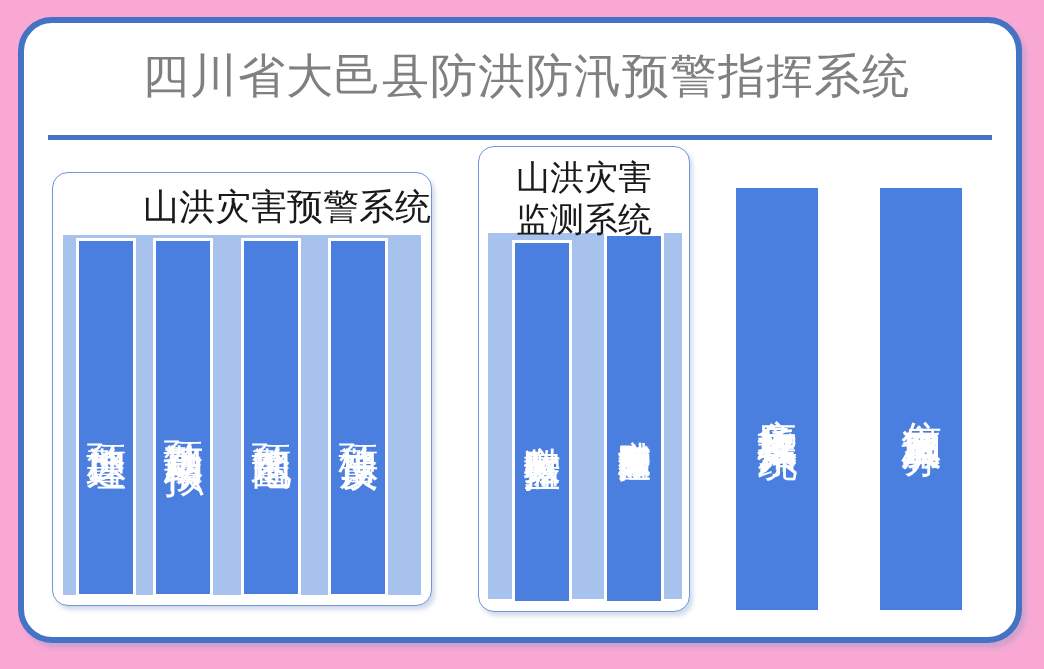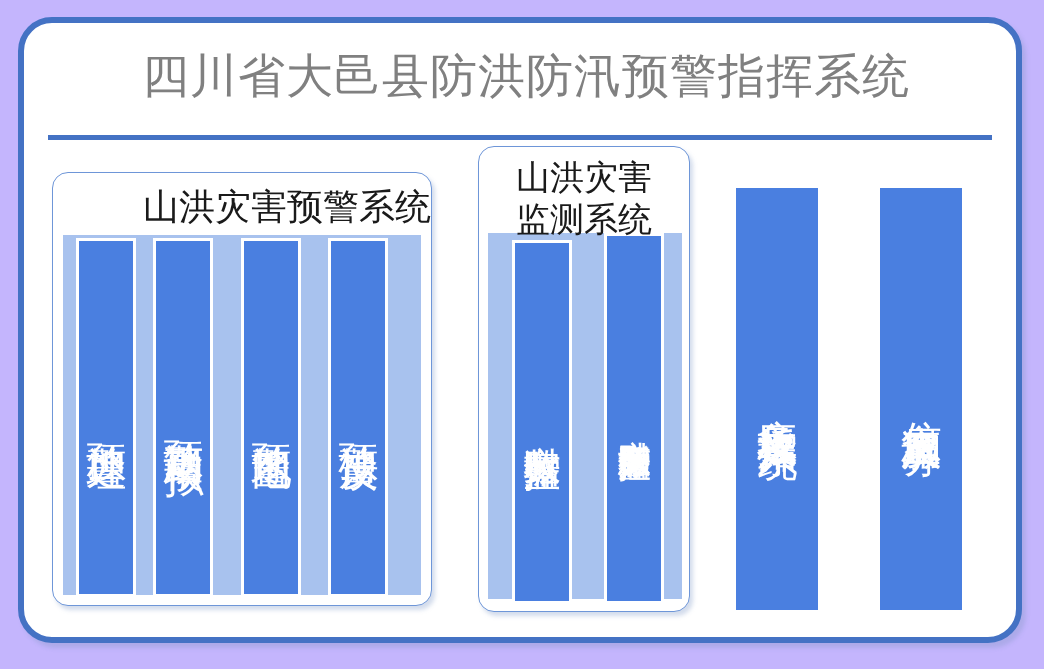--- a/index.html
+++ b/index.html
@@ -11,21 +11,21 @@
     width: 1044px;
     height: 669px;
     font-family: "Liberation Sans", sans-serif;
     overflow: hidden;
   }
 
   #stage {
     position: relative;
     width: 1044px;
     height: 669px;
-    background: #c4b5fd;
+    background: #f9a8d4;
   }
 
   
   .outer-frame {
     position: absolute;
     left: 18px;
     top: 17px;
     width: 1004px;
     height: 626px;
     box-sizing: border-box;

